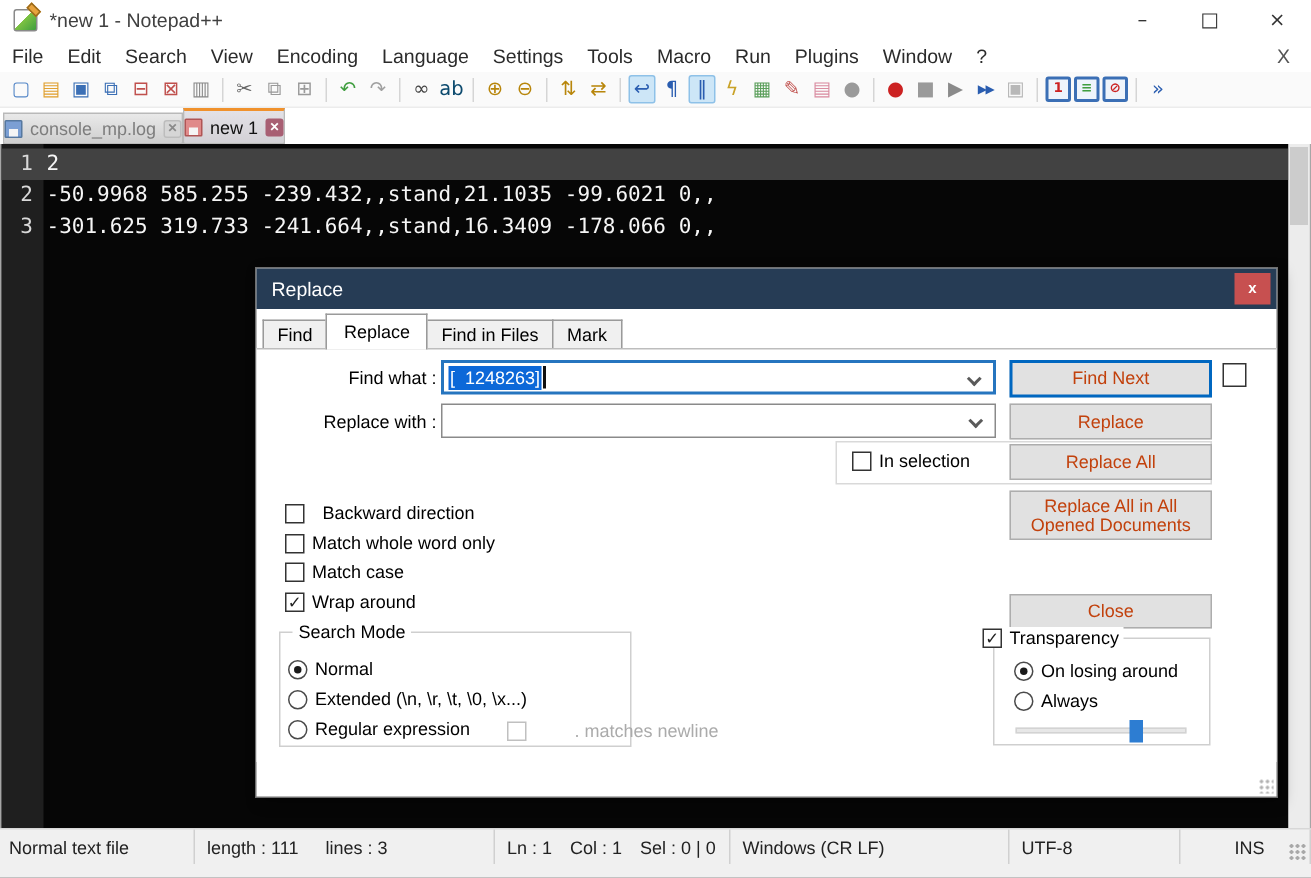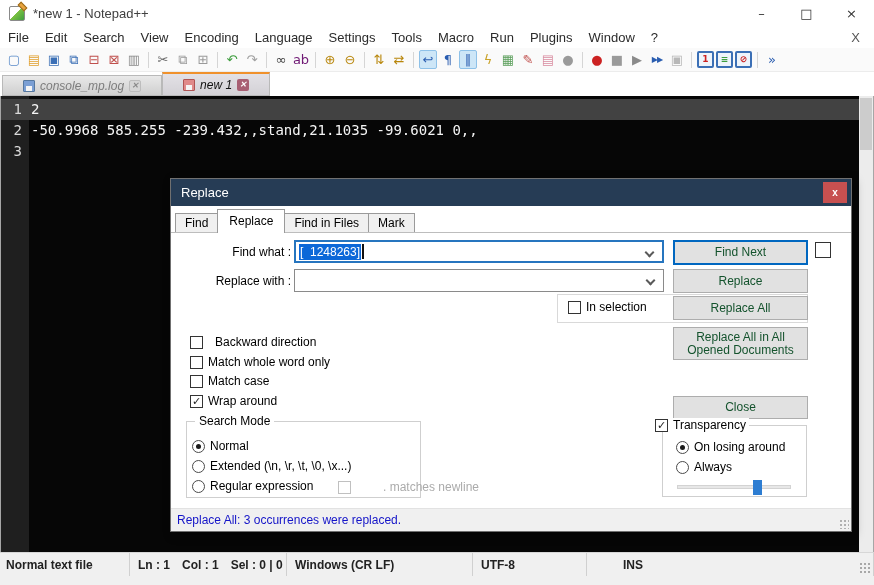--- a/index.html
+++ b/index.html
@@ -24,42 +24,42 @@
   
   .toolbar { position:absolute; top:48px; left:0; right:0; height:24px; background:#fafafa; display:flex; align-items:center; padding-left:4px; border-bottom:1px solid #ececec; }
   .tb-btn { width:18px; height:19px; margin:0 1px; display:flex; align-items:center; justify-content:center; font-family:"DejaVu Sans",sans-serif; font-size:13px; line-height:1; border:1px solid transparent; border-radius:2px; }
   .tb-btn.active { background:#cde6f7; border-color:#8ec1e8; }
   .tb-btn.boxed { border:2px solid #3b6fb5; background:#eef4fb; font-size:9px; font-weight:bold; width:17px; height:17px; }
   .tb-btn.multi { font-size:8px; letter-spacing:-1px; }
   .tb-sep { width:1px; height:16px; background:#d5d5d5; margin:0 4px; }
 
   
   .tabbar { position:absolute; top:72px; left:0; right:0; height:24px; background:#fff; display:flex; align-items:flex-end; padding-left:2px; }
-  .doc-tab { display:flex; align-items:center; gap:5px; padding:0 20px; height:21px; background:linear-gradient(#e9e9e9,#cfcfcf); border:1px solid #b9b9b9; color:#7d7d7d; font-size:12px;font-style:italic; }
+  .doc-tab { display:flex; align-items:center; gap:5px; padding:0 0; height:21px; background:linear-gradient(#e9e9e9,#cfcfcf); border:1px solid #b9b9b9; color:#7d7d7d; font-size:12px; }
   .doc-tab.active { height:24px; background:linear-gradient(#e3e1e6,#d3d1d6); border-top:2px solid #f0912c; color:#111; }
   .floppy { width:12px; height:12px; border-radius:1px; position:relative; }
   .floppy.blue { background:#7b9fd4; border:1px solid #56789f; }
   .floppy.red { background:#e08a8a; border:1px solid #b05555; }
   .floppy::after { content:""; position:absolute; left:2px; bottom:0; width:6px; height:5px; background:#f5f5f5; }
   .tab-close { width:12px; height:12px; display:flex; align-items:center; justify-content:center; font-size:8px; font-weight:bold; border-radius:2px; }
   .tab-close.gray { background:#d6d6d6; color:#8a8a8a; border:1px solid #bdbdbd; }
   .tab-close.dark { background:#a85f73; color:#fff; }
 
   
   .editor { position:absolute; top:96px; left:1px; right:15px; height:456px; background:#060606; font-family:"DejaVu Sans Mono","Liberation Mono",monospace; font-size:14px; color:#f5f5f5; padding-top:3px; overflow:hidden; }
   .gutter-bg { position:absolute; left:0; top:0; bottom:0; width:28px; background:#1f1f1f; }
   .ed-row { position:relative; display:flex; height:21px; line-height:21px; white-space:pre; }
   .ed-row.current { background:#424242; }
   .ed-num { width:28px; text-align:right; padding-right:7px; color:#d9d9d9; flex:none; }
   .ed-text { padding-left:2px; }
   .v-scrollbar { position:absolute; top:96px; right:1px; width:14px; height:456px; background:#ececec; }
   .v-thumb { position:absolute; top:2px; left:1px; width:12px; height:52px; background:#cccccc; }
 
   
-  .statusbar { position:absolute; top:552px; left:0; right:0; height:24px; background:#f0f0f0; border-top:1px solid #d7d7d7; display:flex; align-items:center; color:#222; font-size:12px;font-weight:bold; }
+  .statusbar { position:absolute; top:552px; left:0; right:0; height:24px; background:#f0f0f0; border-top:1px solid #d7d7d7; display:flex; align-items:center; color:#222; font-size:12px; }
   .frame-bottom { position:absolute; top:576px; left:0; right:0; height:9px; background:#f0f0f0; }
   .sb-sec { height:100%; display:flex; align-items:center; border-right:1px solid #d0d0d0; flex:none; }
   .sb-sec:last-child { border-right:none; }
   .sb-sec span { white-space:pre; }
   .sb-grip { position:absolute; right:3px; bottom:2px; width:12px; height:12px; background-image:radial-gradient(#a8a8a8 1.2px, transparent 1.3px); background-size:4px 4px; }
 
   
   .dialog { position:absolute; left:170px; top:178px; width:682px; height:354px; background:#ffffff; border:1px solid #707070; box-shadow:3px 3px 9px rgba(0,0,0,.35); }
   .dlg-title { position:absolute; top:0; left:0; right:0; height:27px; background:#263c55; color:#fff; display:flex; align-items:center; padding-left:10px; font-size:13px; }
   .dlg-close { position:absolute; top:3px; right:4px; width:24px; height:21px; background:#c75050; color:#fff; display:flex; align-items:center; justify-content:center; font-size:10px; font-weight:bold; }
@@ -69,21 +69,21 @@
   .dlg-page { position:absolute; top:53px; left:0; right:0; bottom:23px; border-top:1px solid #bdbdbd; background:#fff; }
   .dlg-body { position:absolute; top:0; left:0; right:0; bottom:0; }
 
   .fld-label { position:absolute; text-align:right; color:#000; }
   .combo { position:absolute; height:23px; background:#fff; border:1px solid #8a8a8a; display:flex; align-items:center; padding-left:3px; }
   .combo.focused { border:2px solid #2675bf; }
   .combo-arrow { position:absolute; right:9px; top:7px; width:7px; height:7px; border-right:2px solid #5a5a5a; border-bottom:2px solid #5a5a5a; transform:rotate(45deg); }
   .sel-text { background:#0c68d8; color:#fff; white-space:pre; font-size:12px; padding:1px 1px; }
   .caret { width:2px; height:15px; background:#111; margin-left:1px; }
 
-  .btn { position:absolute; background:#e1e1e1; border:1px solid #adadad; display:flex; align-items:center; justify-content:center; text-align:center; font-size:12px; color:#14532d; line-height:13px; }
+  .btn { position:absolute; background:#e1e1e1; border:1px solid #adadad; display:flex; align-items:center; justify-content:center; text-align:center; font-size:12px; color:#c2410c; line-height:13px; }
   .btn.default { border:2px solid #0067c0; }
 
   .cb { width:13px; height:13px; border:1px solid #333; background:#fff; flex:none; display:inline-flex; align-items:center; justify-content:center; font-size:11px; line-height:11px; color:#222; font-family:"DejaVu Sans",sans-serif; }
   .cb.disabled { border-color:#c0c0c0; }
   .rb { width:13px; height:13px; border:1px solid #4a4a4a; border-radius:50%; background:#fff; flex:none; position:relative; }
   .rb.on::after { content:""; position:absolute; left:3px; top:3px; width:5px; height:5px; border-radius:50%; background:#1a1a1a; }
   .check-row, .radio-row { position:absolute; display:flex; align-items:center; gap:5px; font-size:12px; }
   .radio-row.disabled-label, .check-row.disabled-label { color:#ababab; }
 
   .group-frame { position:absolute; border:1px solid #d9d9d9; }
@@ -141,21 +141,21 @@
       <span class="tb-btn" style="color: rgb(138, 138, 138);">▥</span>
       <span class="tb-sep"></span>
       <span class="tb-btn" style="color: rgb(102, 102, 102);">✂</span>
       <span class="tb-btn" style="color: rgb(154, 154, 154);">⧉</span>
       <span class="tb-btn" style="color: rgb(154, 154, 154);">⊞</span>
       <span class="tb-sep"></span>
       <span class="tb-btn" style="color: rgb(63, 158, 63);">↶</span>
       <span class="tb-btn" style="color: rgb(160, 160, 160);">↷</span>
       <span class="tb-sep"></span>
       <span class="tb-btn" style="color: rgb(68, 68, 68);">∞</span>
-      <span class="tb-btn" style="color: #701a75;">ab</span>
+      <span class="tb-btn" style="color: #0c4a6e;">ab</span>
       <span class="tb-sep"></span>
       <span class="tb-btn" style="color: rgb(184, 134, 11);">⊕</span>
       <span class="tb-btn" style="color: rgb(184, 134, 11);">⊖</span>
       <span class="tb-sep"></span>
       <span class="tb-btn" style="color: rgb(184, 134, 11);">⇅</span>
       <span class="tb-btn" style="color: rgb(184, 134, 11);">⇄</span>
       <span class="tb-sep"></span>
       <span class="tb-btn active" style="color: rgb(42, 93, 176);">↩</span>
       <span class="tb-btn" style="color: rgb(42, 93, 176);">¶</span>
       <span class="tb-btn active" style="color: rgb(42, 93, 176);">‖</span>
@@ -189,21 +189,21 @@
       <span>new 1</span>
       <span class="tab-close dark">✕</span>
     </div>
   </div>
 
   <div class="editor">
     <div class="gutter-bg"></div>
     <div>
         <div class="ed-row current"><span class="ed-num">1</span><span class="ed-text">2</span></div>
         <div class="ed-row"><span class="ed-num">2</span><span class="ed-text">-50.9968 585.255 -239.432,,stand,21.1035 -99.6021 0,,</span></div>
-        <div class="ed-row"><span class="ed-num">3</span></div>
+        <div class="ed-row"><span class="ed-num">3</span><span class="ed-text">-301.625 319.733 -241.664,,stand,16.3409 -178.066 0,,</span></div>
       </div>
   </div>
   <div class="v-scrollbar">
     <div class="v-thumb"></div>
   </div>
 
   <div class="dialog">
     <div class="dlg-title">
       <span>Replace</span>
     </div>
@@ -293,30 +293,31 @@
       </div>
       <div class="radio-row" style="left:505px; top:281px;">
         <span class="rb"></span>
         <span>Always</span>
       </div>
       <div class="slider-track" style="left:506px; top:306px; width:114px;">
         <span class="slider-thumb" style="left:67%;"></span>
       </div>
     </div>
 
-    <div class="dlg-status">
-      <span>Replace All: 3 occurrences were replaced.</span>
-    </div>
     <div class="dlg-grip"></div>
   </div>
 
   <div class="statusbar">
     <div class="sb-sec" style="width:130px; padding-left:6px;">
         <span>Normal text file</span>
       </div>
+    <div class="sb-sec" style="width:200px; padding-left:8px; gap:18px;">
+      <span>length : 111</span>
+      <span>lines : 3</span>
+    </div>
     <div class="sb-sec" style="width:157px; padding-left:8px; gap:12px;">
       <span>Ln : 1</span>
       <span>Col : 1</span>
       <span>Sel : 0 | 0</span>
     </div>
     <div class="sb-sec" style="width:186px; padding-left:8px;">
         <span>Windows (CR LF)</span>
       </div>
     <div class="sb-sec" style="width:114px; padding-left:8px;">
         <span>UTF-8</span>

